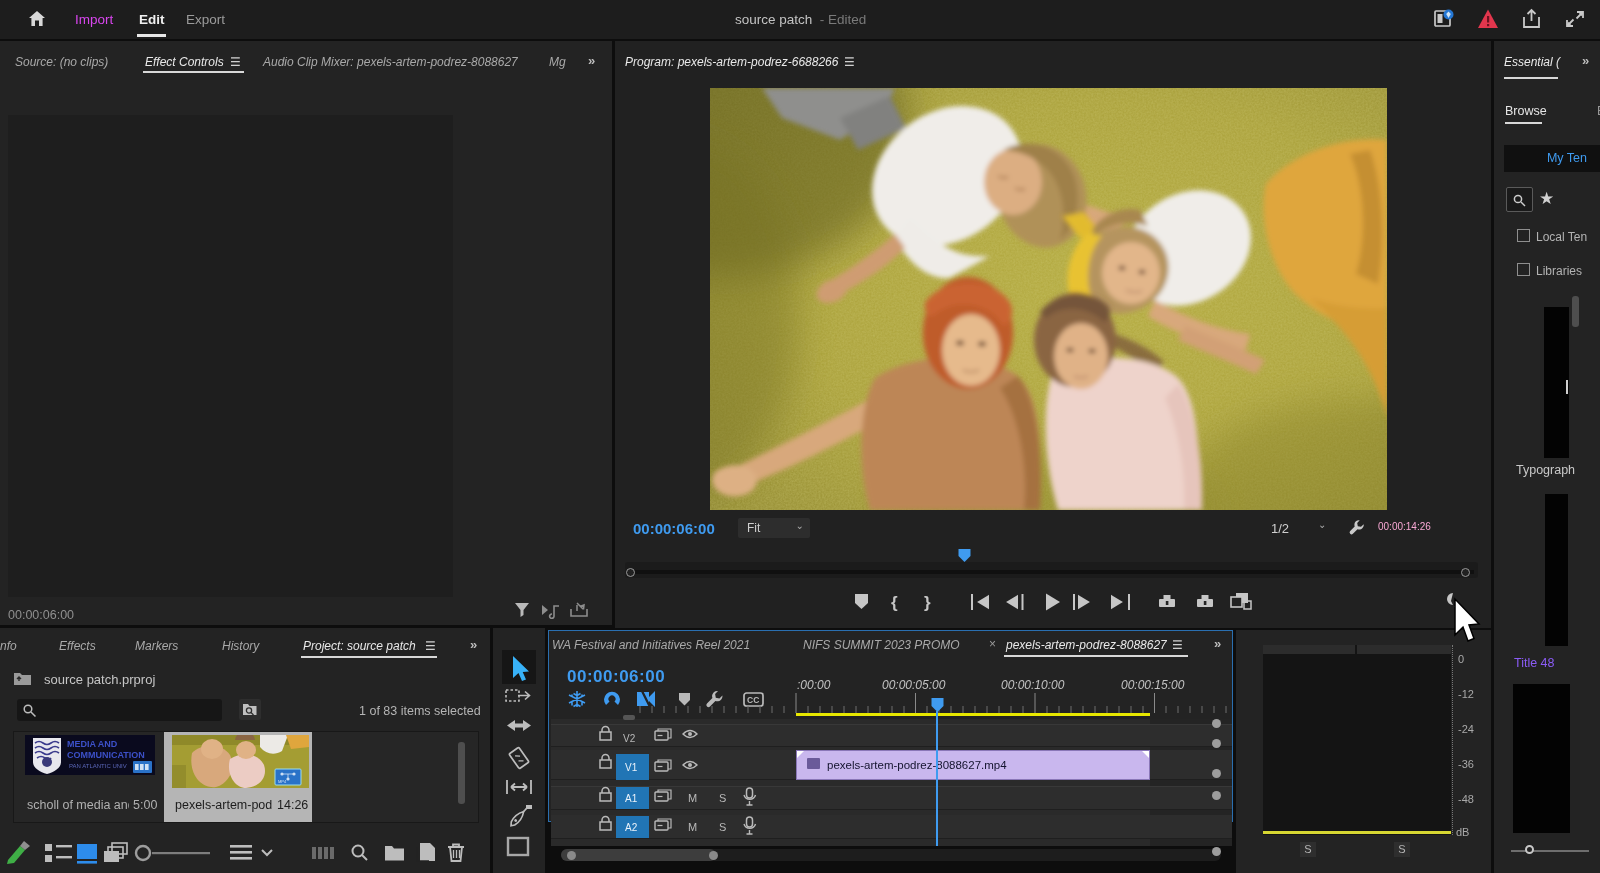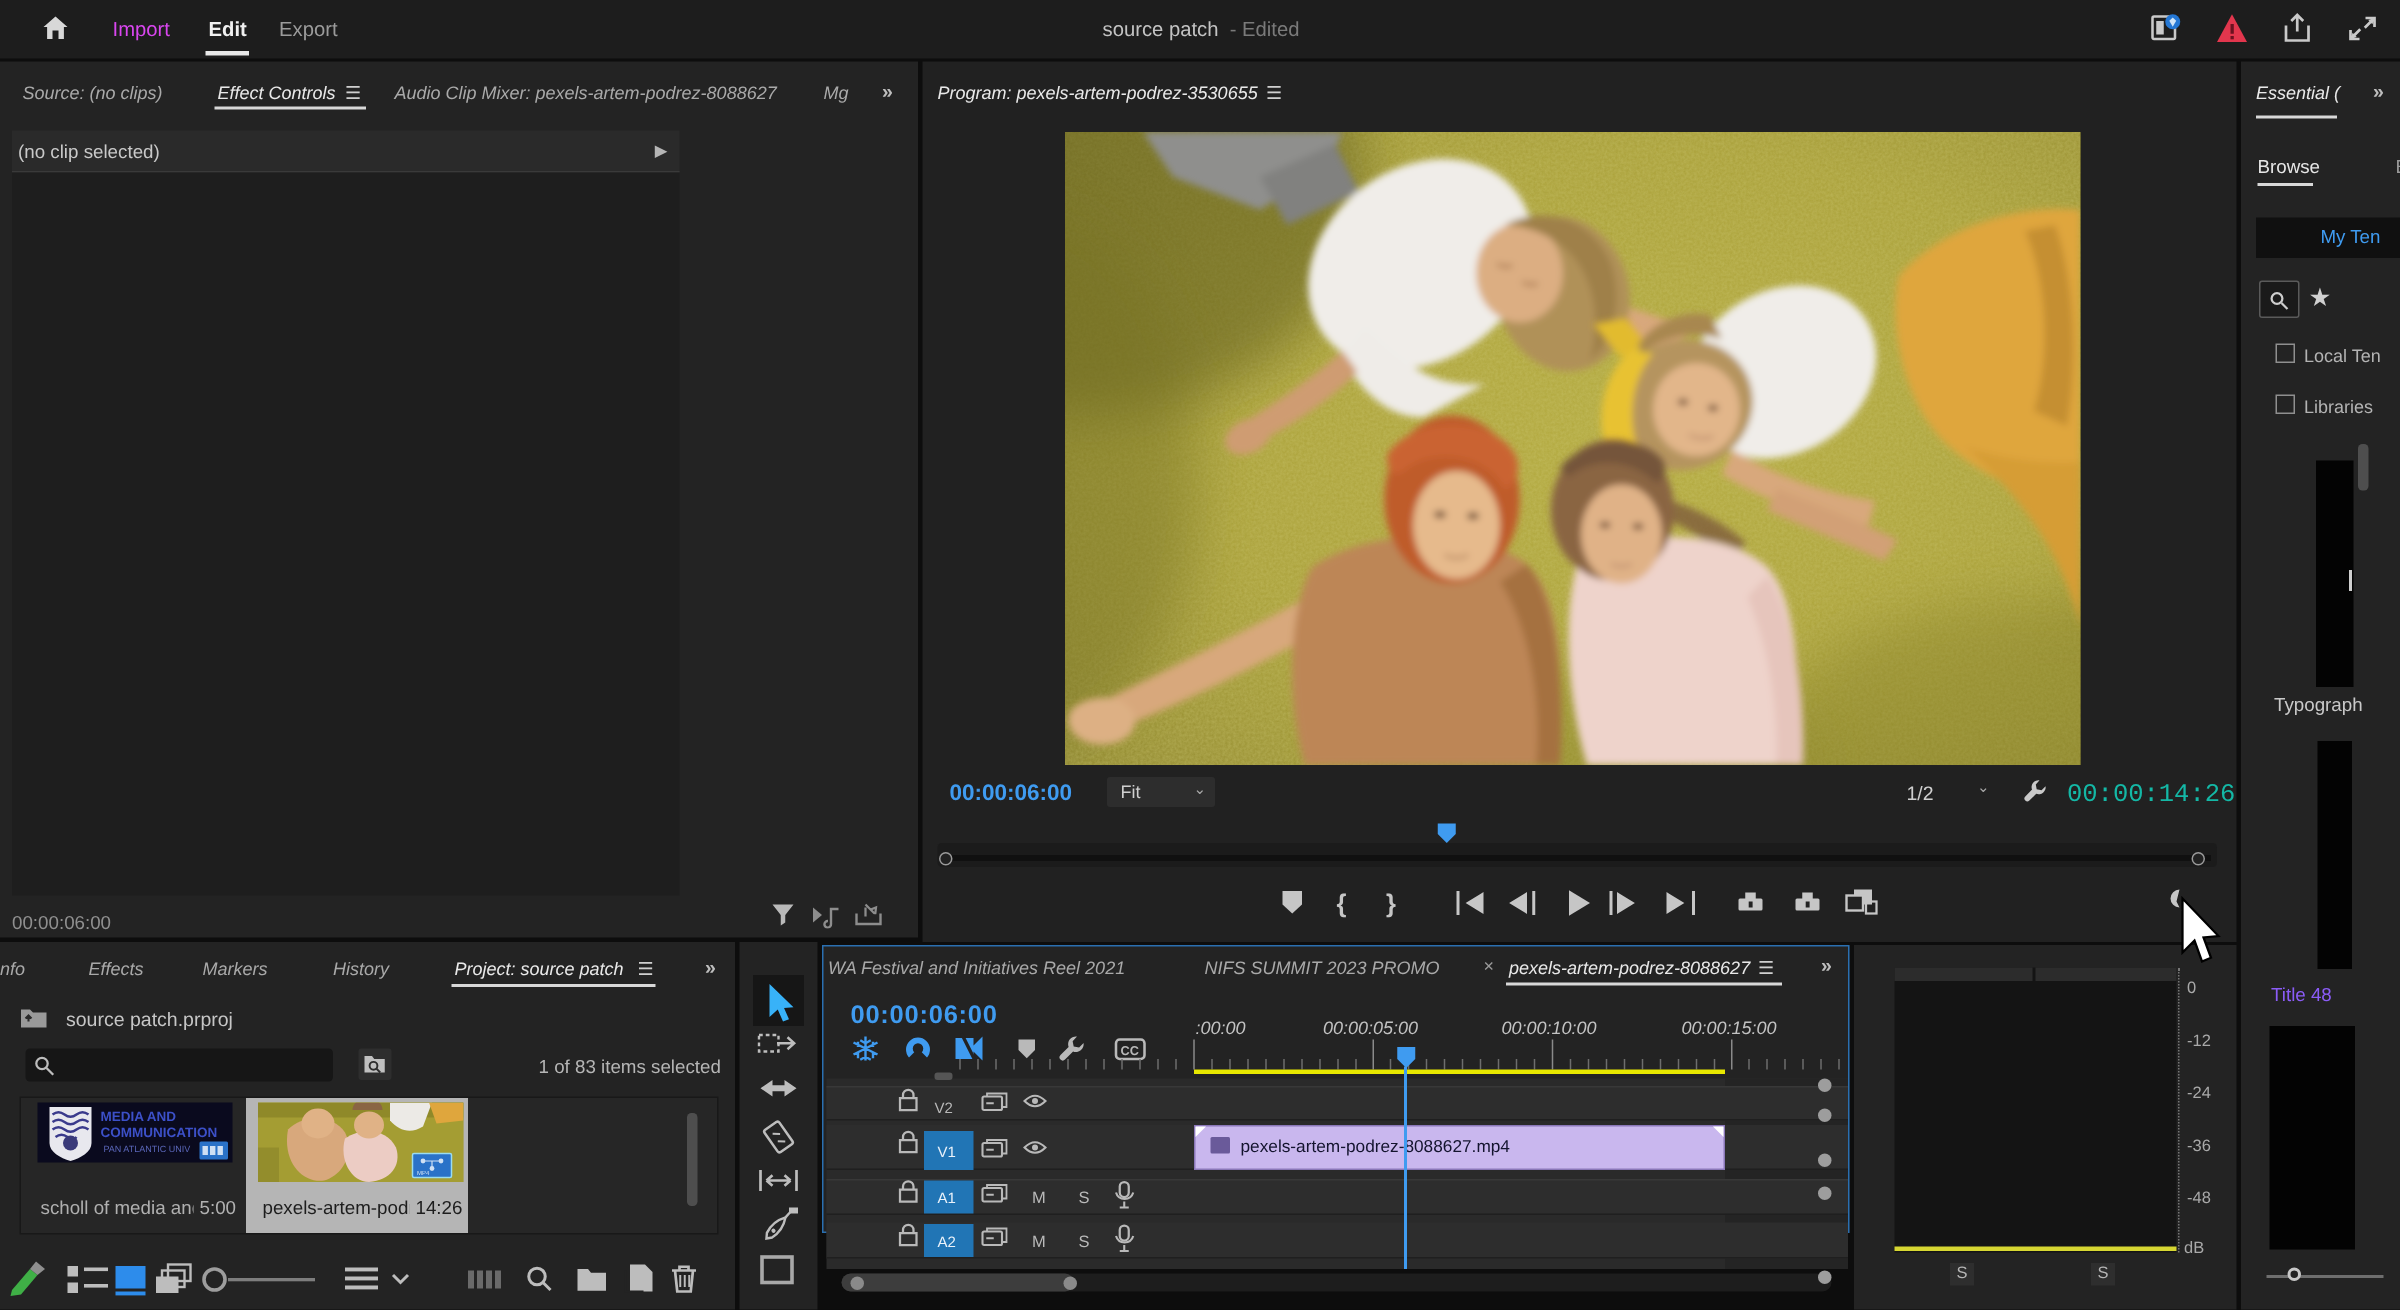--- a/index.html
+++ b/index.html
@@ -49,42 +49,38 @@
 
 <div class="panel" style="left:0;top:41px;width:612px;height:584px;">
   <div class="tabtxt abs" style="left:15px;top:14px;">Source: (no clips)</div>
   <div class="tabtxt abs white" style="left:145px;top:14px;">Effect Controls</div>
   <div class="abs" style="left:230px;top:14px;color:#cfcfcf;font-size:12px;">☰</div>
   <div class="abs" style="left:143px;top:30px;width:101px;height:2px;background:#d8d8d8;"></div>
   <div class="tabtxt abs" style="left:263px;top:14px;">Audio Clip Mixer: pexels-artem-podrez-8088627</div>
   <div class="tabtxt abs" style="left:549px;top:14px;">Mɡ</div>
   <div class="abs" style="left:588px;top:12px;color:#bdbdbd;font-size:13px;font-weight:bold;">»</div>
 
-  <div class="abs" style="left:8px;top:46px;width:445px;height:28px;background:#2a2a2a;border-bottom:1px solid #3a3a3a;">
-    <div class="abs" style="left:4px;top:7px;font-size:12.5px;color:#c9c9c9;">(no clip selected)</div>
-    <div class="abs" style="right:8px;top:7px;color:#b5b5b5;font-size:11px;">▶</div>
-  </div>
   <div class="abs" style="left:8px;top:74px;width:445px;height:482px;background:#1e1e1e;"></div>
 
   <div class="abs" style="left:8px;top:567px;font-size:12.5px;color:#8f8f8f;">00:00:06:00</div>
   <svg class="abs" style="left:512px;top:560px;" width="20" height="18" viewBox="0 0 20 18">
     <path d="M3 2 L17 2 L11.5 9 L11.5 14 L8.5 16 L8.5 9 Z" fill="#b9b9b9"></path>
   </svg>
   <svg class="abs" style="left:540px;top:560px;" width="22" height="18" viewBox="0 0 22 18">
     <path d="M2 4 L8 9 L2 14 Z" fill="#8d8d8d"></path>
     <path d="M12 13 a2.2 2.2 0 1 0 2 2 L14 5 L19 5" stroke="#8d8d8d" stroke-width="1.6" fill="none"></path>
   </svg>
   <svg class="abs" style="left:569px;top:560px;" width="20" height="18" viewBox="0 0 20 18">
     <path d="M2 8 L2 15 L18 15 L18 8" fill="none" stroke="#8d8d8d" stroke-width="1.6"></path>
     <path d="M8 10 L8 4 M14 8 L8 2 M11 5.5 L15 4 L14.5 8.5" fill="none" stroke="#8d8d8d" stroke-width="1.5"></path>
   </svg>
 </div>
 
 <div class="panel" style="left:615px;top:41px;width:876px;height:587px;background:#212121;">
-  <div class="tabtxt abs white" style="left:10px;top:14px;">Program: pexels-artem-podrez-3530655</div>
+  <div class="tabtxt abs white" style="left:10px;top:14px;">Program: pexels-artem-podrez-6688266</div>
   <div class="abs" style="left:229px;top:14px;color:#cfcfcf;font-size:12px;">☰</div>
 
   <div class="abs" style="left:95px;top:47px;width:677px;height:422px;background:#8f8a28;overflow:hidden;" id="video">
   <svg width="677" height="422" viewBox="0 0 677 422">
     <defs>
       <radialGradient id="carpet" cx="58%" cy="48%" r="90%">
         <stop offset="0%" stop-color="#b0a637"></stop>
         <stop offset="50%" stop-color="#a49a30"></stop>
         <stop offset="100%" stop-color="#7d7523"></stop>
       </radialGradient>
@@ -181,21 +177,21 @@
   <div class="abs" style="left:18px;top:479px;font-size:15px;font-weight:bold;color:#3f9bf0;">00:00:06:00</div>
   <div class="abs" style="left:123px;top:477px;width:72px;height:20px;background:#2d2d2d;border-radius:2px;">
      <div class="abs" style="left:9px;top:3px;font-size:12px;color:#cfcfcf;">Fit</div>
      <div class="abs" style="right:6px;top:2px;font-size:10px;color:#aaa;">⌄</div>
   </div>
   <div class="abs" style="left:656px;top:480px;font-size:13px;color:#cfcfcf;">1/2</div>
   <div class="abs" style="left:703px;top:478px;font-size:10px;color:#aaa;">⌄</div>
   <svg class="abs" style="left:733px;top:477px;" width="18" height="18" viewBox="0 0 18 18">
     <path d="M11.7 2.2 a4.6 4.6 0 0 0 -5 6.2 L2.2 13 a1.9 1.9 0 0 0 2.7 2.7 L9.5 11.2 a4.6 4.6 0 0 0 6.2 -5 L13 8.8 L9.8 8.2 L9.2 5 Z" fill="#c9c9c9"></path>
   </svg>
-  <div class="abs" style="left:763px;top:480px;font-size:17px;color:#14b8a6;font-family:Liberation Mono, monospace;">00:00:14:26</div>
+  <div class="abs" style="left:763px;top:480px;font-size:10px;color:#f9a8d4;">00:00:14:26</div>
 
   <div class="abs" style="left:10px;top:521px;width:853px;height:16px;background:#1b1b1b;border-radius:3px;"></div>
   <div class="abs" style="left:14px;top:529px;width:845px;height:4px;background:#101010;"></div>
   <svg class="abs" style="left:341px;top:506px;" width="17" height="17" viewBox="0 0 17 17">
     <path d="M2.5 2 L14.5 2 L14.5 9 L8.5 15 L2.5 9 Z" fill="#3f9bf0"></path>
   </svg>
   <div class="abs" style="left:11px;top:527px;width:9px;height:9px;border:1.5px solid #9a9a9a;border-radius:50%;background:#212121;"></div>
   <div class="abs" style="left:846px;top:527px;width:9px;height:9px;border:1.5px solid #9a9a9a;border-radius:50%;background:#212121;"></div>
 
   <svg class="abs" style="left:0;top:546px;" width="876" height="30" viewBox="0 0 876 30">

